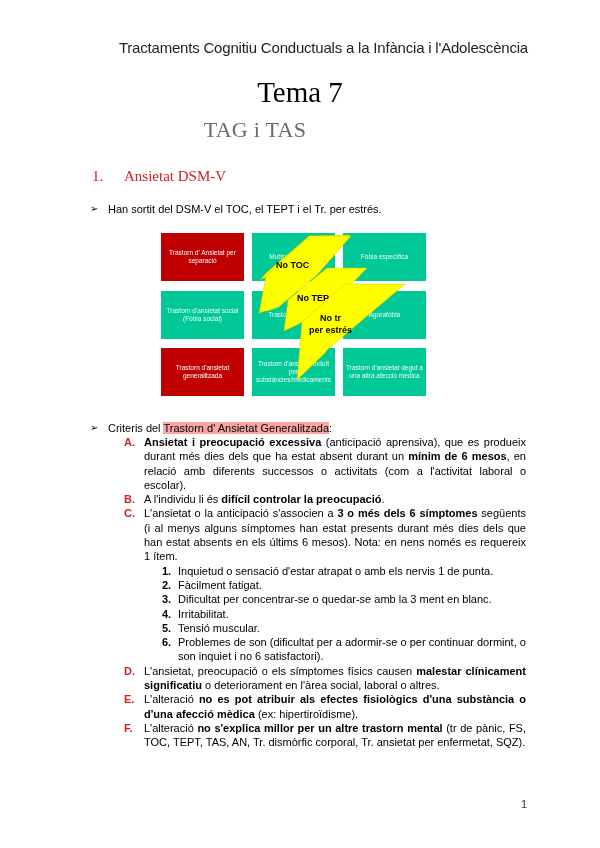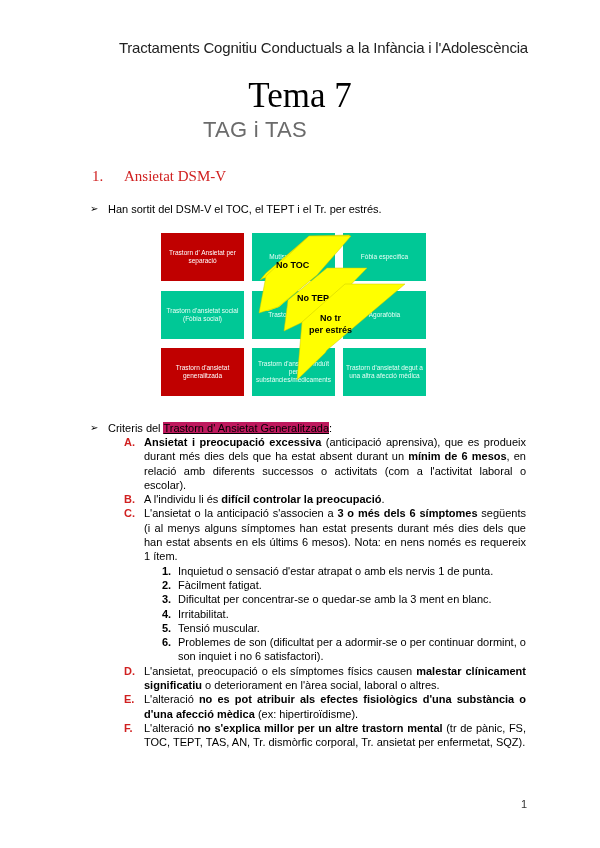--- a/index.html
+++ b/index.html
@@ -1,28 +1,28 @@
 <!DOCTYPE html>
 <html><head>
 <meta charset="utf-8">
 <style>
   html, body { margin:0; padding:0; background:#ffffff; }
   body { width:600px; height:848px; position:relative; overflow:hidden;
          font-family:"Liberation Sans", sans-serif; color:#000; }
   .header { position:absolute; top:39px; right:72px; font-size:15px; letter-spacing:-0.2px; color:#222; }
   .title { position:absolute; top:76px; left:0; width:600px; text-align:center;
-           font-family:"Liberation Serif", serif; font-size:35px; color:#000; }
+           font-family:"Liberation Serif", serif; font-size:29px; color:#000; }
   .subtitle { position:absolute; top:117px; left:0; width:510px; text-align:center;
-              font-family:Liberation Sans, sans-serif; font-size:22px; color:#6b6b6b; letter-spacing:0.3px; }
+              font-family:Liberation Serif, serif; font-size:22px; color:#6b6b6b; letter-spacing:0.3px; }
   .section { position:absolute; top:168px; left:92px; font-family:"Liberation Serif", serif;
              font-size:15px; color:#d02020; }
   .section .num { display:inline-block; width:32px; }
   .bullet { position:absolute; left:90px; font-size:11px; display:flex; }
   .bullet .arrow { width:18px; font-size:10px; }
-  .hl { background:#be185d;text-decoration:underline; }
+  .hl { background:#fca5a5; }
   .diagram { position:absolute; left:161px; top:233px; width:264px; height:164px; }
   .box { position:absolute; width:83px; height:48px; display:flex; align-items:center;
          justify-content:center; text-align:center; font-size:6.5px; color:#eef; line-height:1.25; padding:0 3px; box-sizing:border-box; }
   .box.red { background:#c00000; color:#fff; }
   .box.green { background:#00c896; color:#e8fff6; }
   .diagram svg { position:absolute; left:0; top:0; overflow:visible; }
   .nolabel { position:absolute; font-size:9px; font-weight:bold; color:#000; text-align:center; line-height:1.3; }
   .list { position:absolute; left:124px; width:402px; font-size:11px; line-height:14.3px; }
   .item { display:flex; }
   .item .letter { width:20px; flex:none; color:#d02020; font-weight:bold; }

